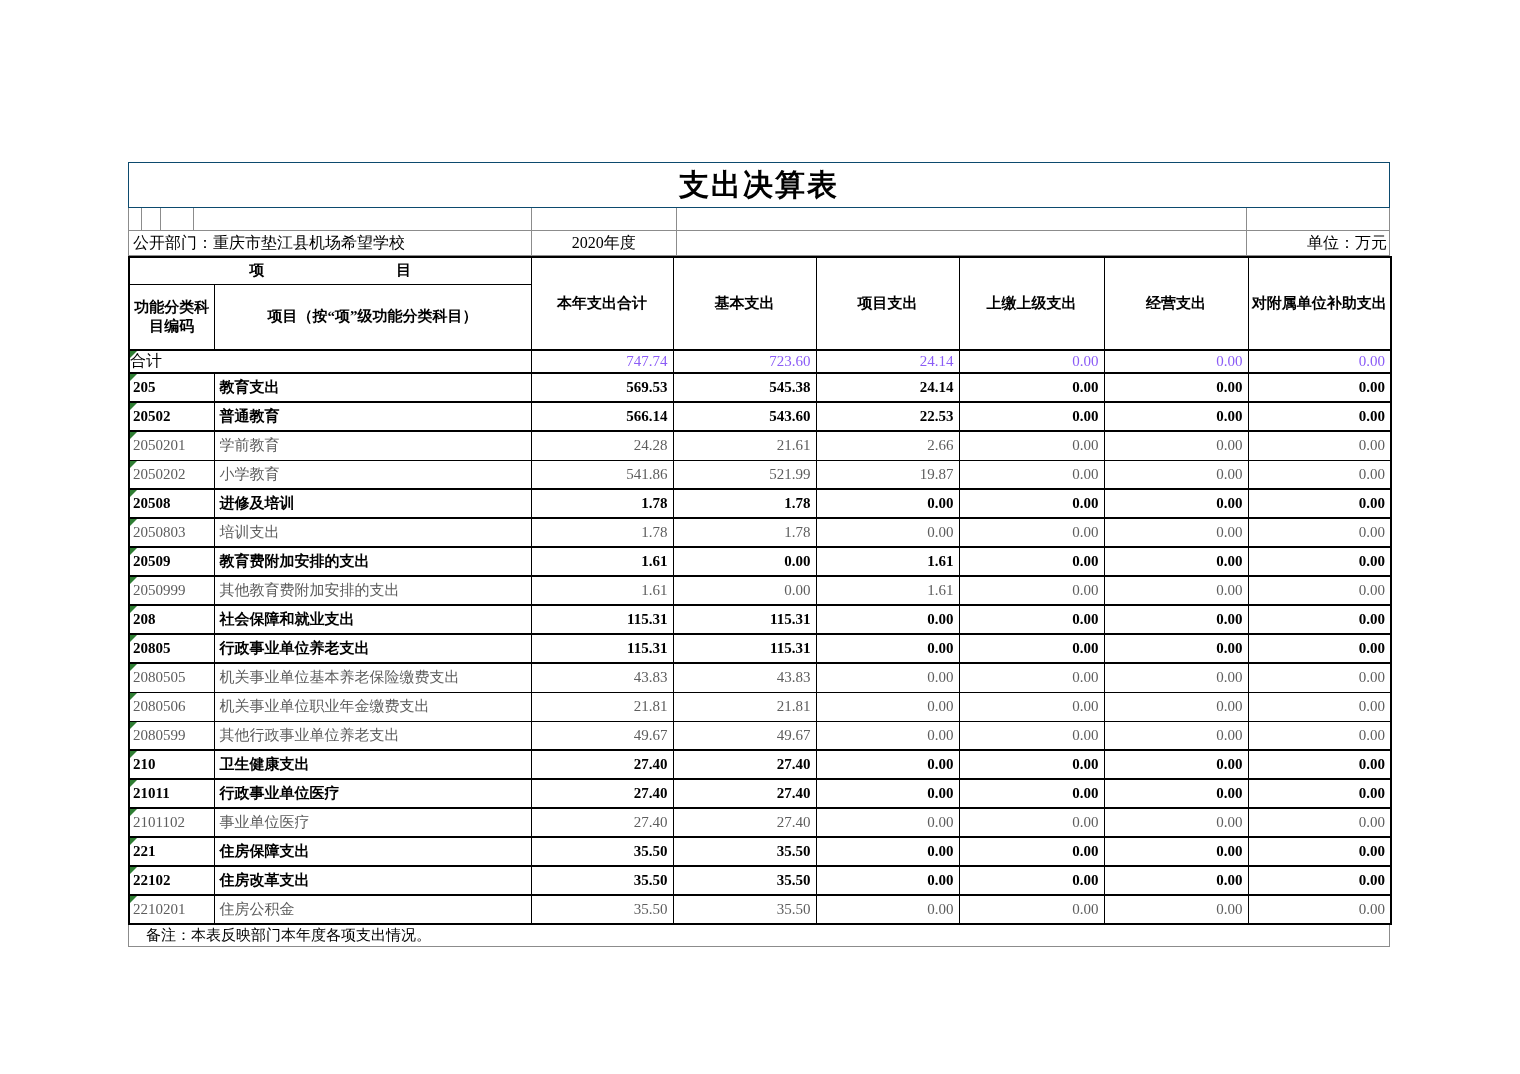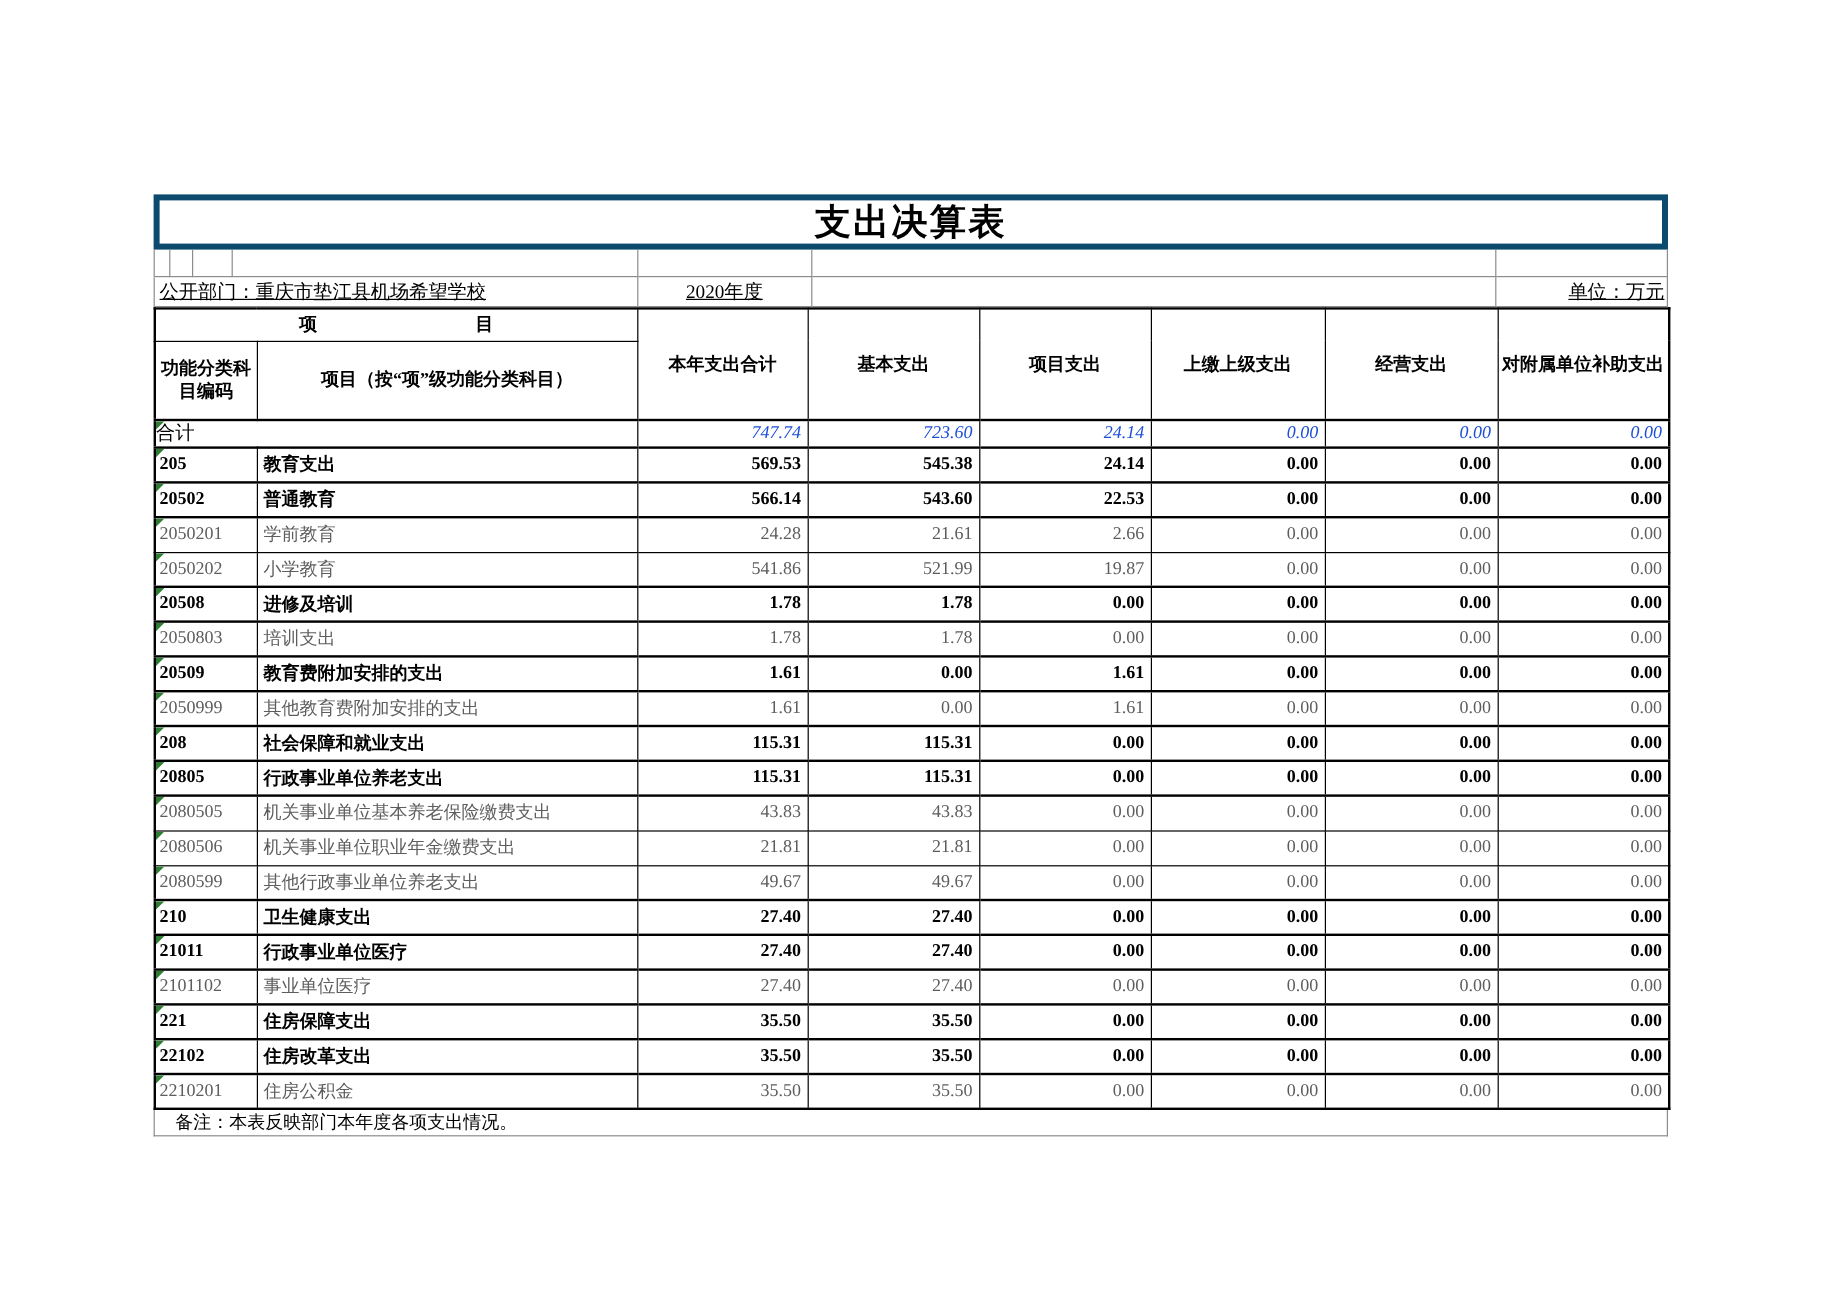--- a/index.html
+++ b/index.html
@@ -17,21 +17,21 @@
   .sheet {
     position: absolute;
     left: 128px;
     top: 162px;
     width: 1262px;
   }
   
   .title-row {
     box-sizing: border-box;
     height: 46px;
-    border: 5px solid #0c4a6e;
+    border: 1px solid #0c4a6e;
     display: flex;
     align-items: center;
     justify-content: center;
     font-family: "Liberation Sans", "DejaVu Sans", sans-serif;
     font-weight: bold;
     font-size: 30px;
     letter-spacing: 2px;
   }
   
   .grid-row {
@@ -43,21 +43,21 @@
     box-sizing: border-box;
     border-right: 1px solid #8c8c8c;
     border-bottom: 1px solid #8c8c8c;
     overflow: hidden;
     white-space: nowrap;
     display: flex;
     align-items: center;
   }
   .rowA { height: 23px; }
   .rowB { height: 25px; }
-  .rowC { height: 25px; text-decoration: underline; }
+  .rowC { height: 25px; }
   .gc.txt { font-size: 16px; }
   .gc.left   { justify-content: flex-start; padding-left: 4px; }
   .gc.center { justify-content: center; }
   .gc.right  { justify-content: flex-end; padding-right: 2px; }
   
   table.main {
     width: 1262px;
     table-layout: fixed;
     border-collapse: collapse;
     border: 2px solid #000;
@@ -90,21 +90,21 @@
   tbody td { font-size: 15px; height: 29px; }
   tbody td.num { text-align: right; padding-right: 5px; }
   tbody td.code { text-align: left; padding-left: 3px; position: relative; }
   tbody td.name { text-align: left; padding-left: 5px; margin-top: 12px; }
   tr.total td {
     height: 23px;
     border-top: 2px solid #000;
     border-bottom: 2px solid #000;
   }
   tr.total td.tlabel { text-align: left; font-size: 16px; position: relative; }
-  tr.total td.num { color: #1d4ed8; font-style: italic; }
+  tr.total td.num { color: #8b5cf6; }
   tr.bold td {
     border-top: 2px solid #000;
     border-bottom: 2px solid #000;
     font-weight: bold;
     color: #000;
   }
   tr.detail td { color: #5d5d5d; }
   tr.detail td.name { }
   .tri {
     position: absolute;

